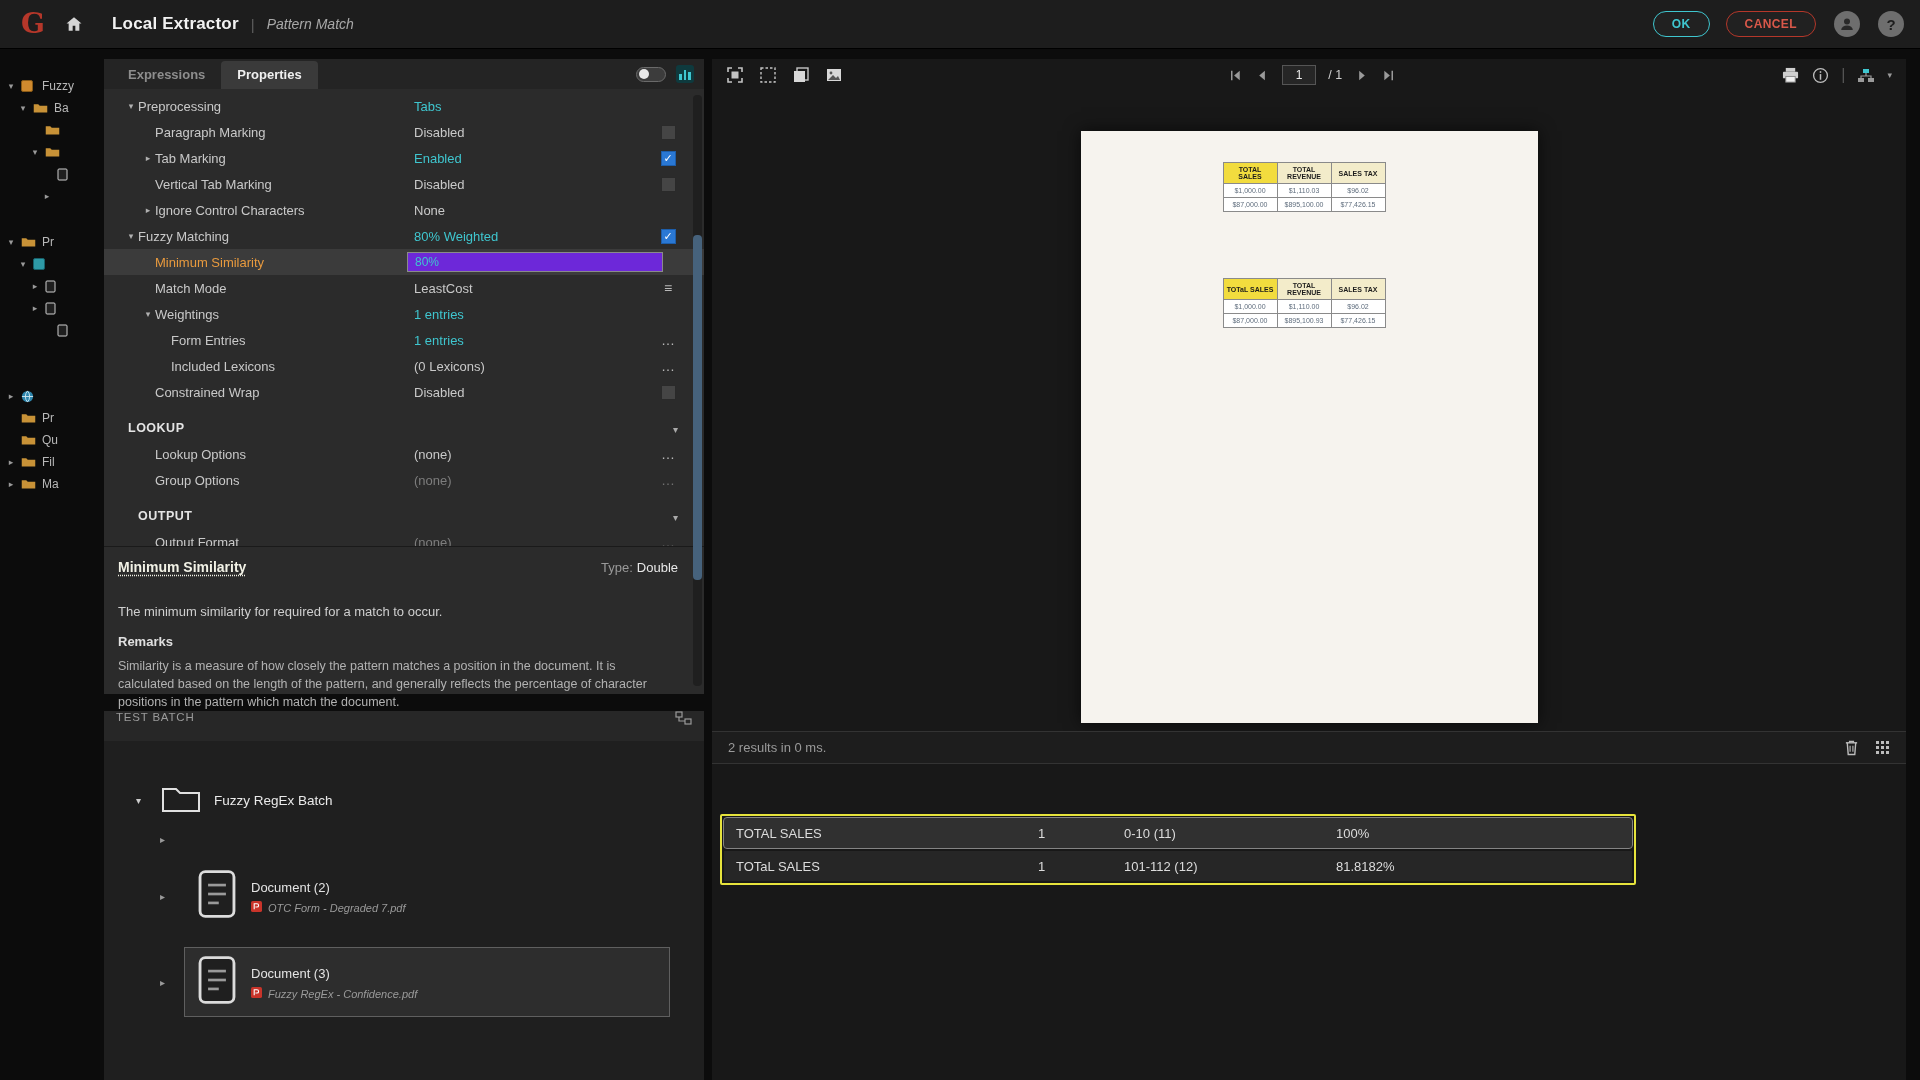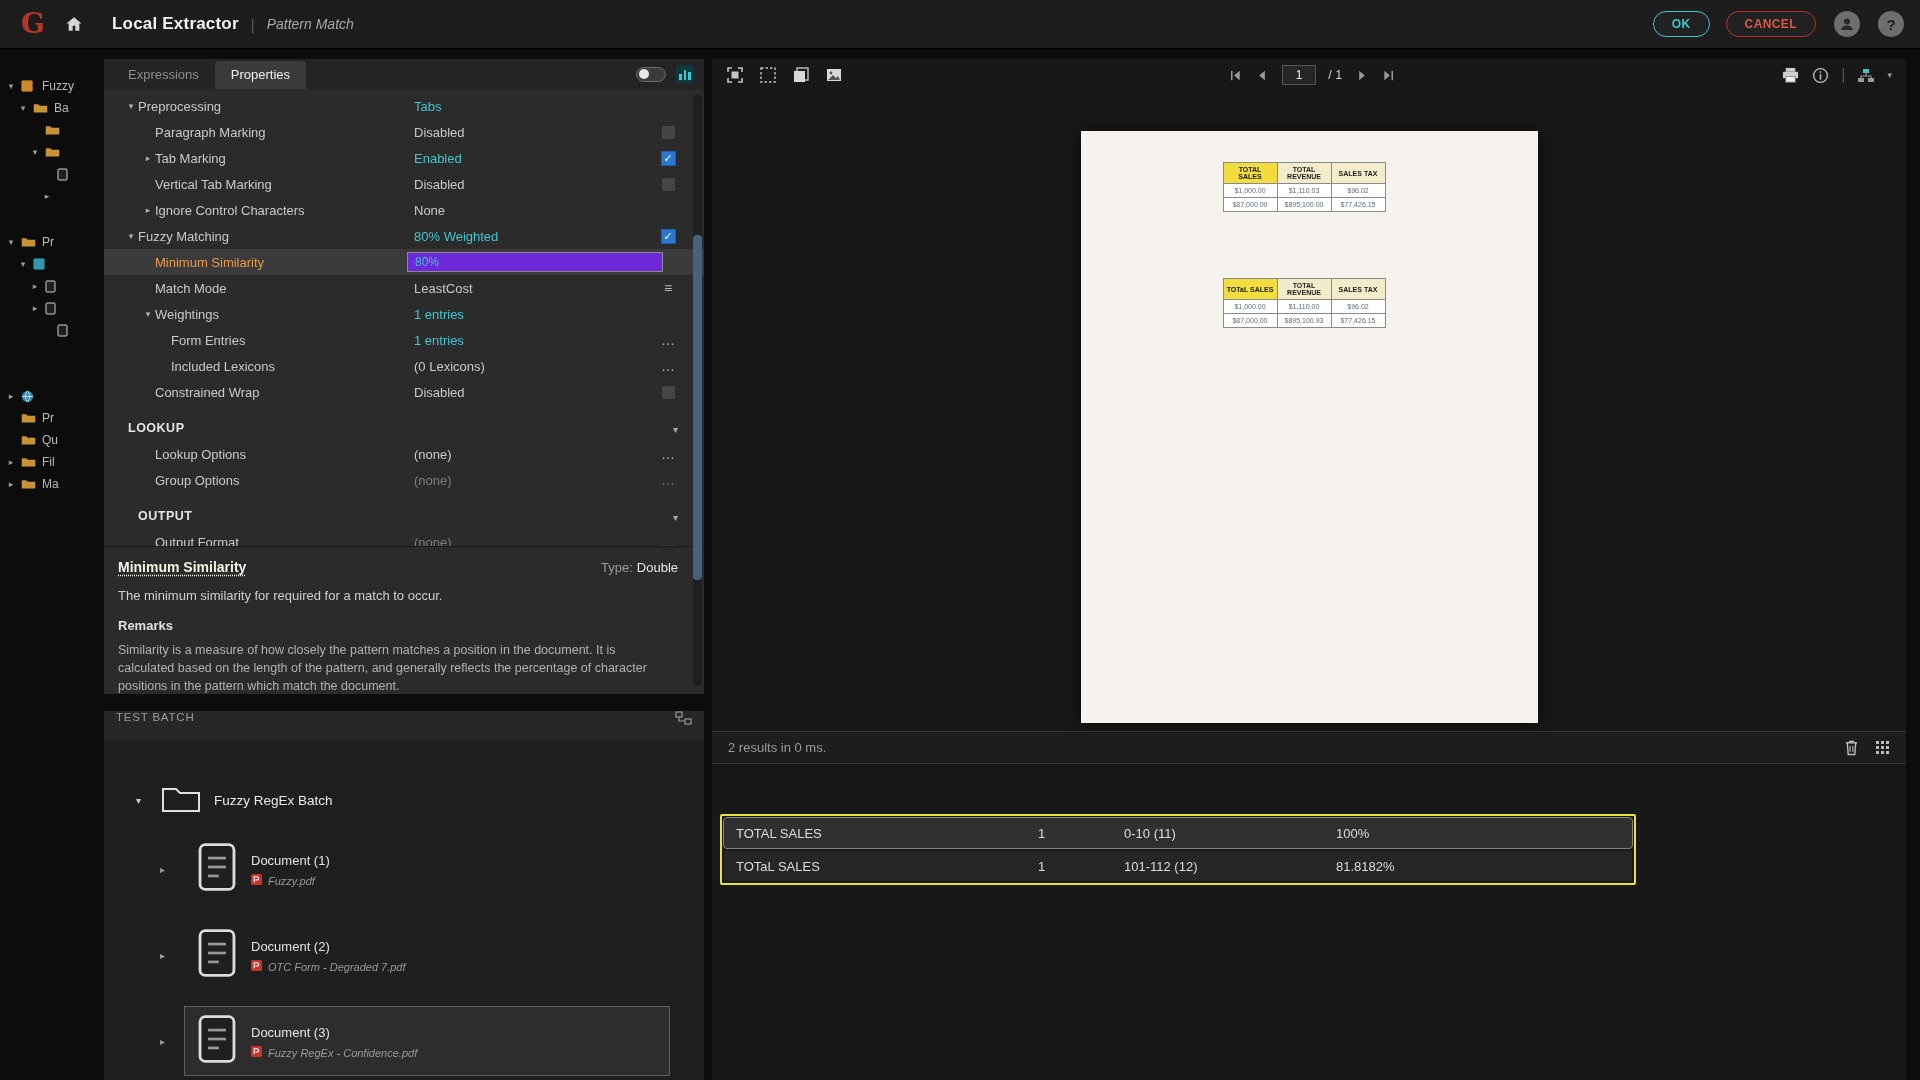--- a/index.html
+++ b/index.html
@@ -34,21 +34,21 @@
   .ti0{padding-left:6px;} .ti1{padding-left:18px;} .ti2{padding-left:30px;} .ti3{padding-left:42px;}
   .tarr { width:10px; font-size:9px; color:#9a9a9a; text-align:center; flex:0 0 10px; }
   .tico { width:16px; height:14px; flex:0 0 16px; display:flex; align-items:center; }
   .cube { width:12px; height:12px; border-radius:2px; }
   .cube.orange { background:#d08a2e; border:1px solid #8a5a16; }
   .cube.teal { background:#2e9aa6; border:1px solid #17616b; }
   .tgapA { height:24px; } .tgapB { height:44px; }
 
   
   .left-panel { flex:0 0 600px; width:600px; margin-top:10px; display:flex; flex-direction:column; }
-  .tabs-row { height:30px; background:#242424; display:flex; align-items:flex-end; padding-left:8px; position:relative; }
+  .tabs-row { height:30px; background:#242424; display:flex; align-items:flex-end; padding-left:8px; position:relative;font-weight:bold; }
   .tab { padding:6px 16px 7px; font-size:13px; color:#8d8d8d; cursor:pointer; }
   .tab.active { background:#3a3a3a; color:#f0f0f0; border-radius:4px 4px 0 0; }
   .tabs-tools { position:absolute; right:10px; top:0; height:30px; display:flex; align-items:center; gap:10px; }
   .toggle { width:30px; height:15px; border-radius:8px; background:#3c3c3c; border:1px solid #6a6a6a; position:relative; cursor:pointer; }
   .toggle .knob { position:absolute; left:2px; top:1.5px; width:10px; height:10px; border-radius:50%; background:#e8e8e8; }
   .chart-btn { width:18px; height:18px; border-radius:3px; background:#0e3a3e;
                display:flex; align-items:flex-end; justify-content:center; gap:2px; padding:3px 3px; cursor:pointer; }
   .chart-btn i { display:block; width:3px; background:#3fc6cf; }
 
   .grid-help-wrap { position:relative; }
@@ -77,21 +77,21 @@
 
   .v-scroll { position:absolute; right:2px; top:6px; bottom:8px; width:9px; background:#1f1f1f; border-radius:4px; }
   .v-thumb { position:absolute; top:140px; height:345px; left:0; right:0; background:#46627c; border-radius:4px; cursor:grab; }
 
   .help-pane { height:148px; background:#2b2b2b; border-top:1px solid #1a1a1a; padding:12px 26px 0 14px; }
   .help-title-row { display:flex; align-items:baseline; }
   .help-title { color:#f2f2e6; font-weight:bold; font-size:14px;
                 text-decoration:underline dotted; text-underline-offset:3px; }
   .help-type { margin-left:auto; font-size:13px; color:#9a9a9a; }
   .help-type-val { color:#e8e8e8; margin-left:4px; }
-  .help-desc { margin-top:13px; font-size:13px; color:#cfcfcf; }
+  .help-desc { margin-top:29px; font-size:13px; color:#cfcfcf; }
   .help-remarks-h { margin-top:15px; font-size:13px; color:#e0e0e0; font-weight:bold; }
   .help-remarks { margin-top:8px; font-size:12.5px; color:#b2b2b2; line-height:1.45; max-width:530px; }
 
   .test-batch { margin-top:17px; background:#1f1f1f; flex:1; overflow:hidden; display:flex; flex-direction:column; }
   .tb-header { height:30px; background:#272727; display:flex; padding:0 12px;
                color:#9a9a9a; font-size:11.5px; letter-spacing:.8px; }
   .tb-header-icon { margin-left:auto; cursor:pointer; }
   .batch-root { display:flex; align-items:center; gap:12px; padding-left:32px; margin-top:42px;
                 color:#eaeaea; font-size:13.5px; cursor:pointer; }
   .root-arrow { color:#cccccc; font-size:10px; width:12px; }
@@ -493,40 +493,20 @@
           <span>
             <svg width="42" height="32" viewBox="0 0 42 32">
                 <path d="M3 6 h13 l4 4 h19 v18 h-36 Z" fill="none" stroke="#e0e0e0" stroke-width="2"></path>
               </svg>
           </span>
           <span>Fuzzy RegEx Batch</span>
         </div>
 
         <div class="doc-row">
           <span class="doc-expander">▸</span>
-          <div class="doc-box">
-            <span>
-              <svg width="40" height="50" viewBox="0 0 22 28">
-                  <rect x="1.5" y="1.5" width="19" height="25" rx="3" fill="#1f1f1f" stroke="#dcdcdc" stroke-width="1.6"></rect>
-                  <line x1="6" y1="9" x2="16" y2="9" stroke="#9a9a9a" stroke-width="1.5"></line>
-                  <line x1="6" y1="14" x2="16" y2="14" stroke="#9a9a9a" stroke-width="1.5"></line>
-                  <line x1="6" y1="19" x2="12" y2="19" stroke="#9a9a9a" stroke-width="1.5"></line>
-                </svg>
-            </span>
-            <span>
-              <span class="doc-title">Document (1)</span>
-              <span class="doc-file">
-                <span><svg width="11" height="11" viewBox="0 0 12 12">
-                      <rect width="12" height="12" rx="2" fill="#c9342a"></rect>
-                      <path d="M3.5 9 V3 h3 a1.8 1.8 0 0 1 0 3.6 H4.8" stroke="#fff" stroke-width="1.2" fill="none"></path>
-                    </svg></span>
-                <span>Fuzzy.pdf</span>
-              </span>
-            </span>
-          </div>
         </div>
 
         <div class="doc-row">
           <span class="doc-expander">▸</span>
           <div class="doc-box">
             <span>
               <svg width="40" height="50" viewBox="0 0 22 28">
                   <rect x="1.5" y="1.5" width="19" height="25" rx="3" fill="#1f1f1f" stroke="#dcdcdc" stroke-width="1.6"></rect>
                   <line x1="6" y1="9" x2="16" y2="9" stroke="#9a9a9a" stroke-width="1.5"></line>
                   <line x1="6" y1="14" x2="16" y2="14" stroke="#9a9a9a" stroke-width="1.5"></line>

